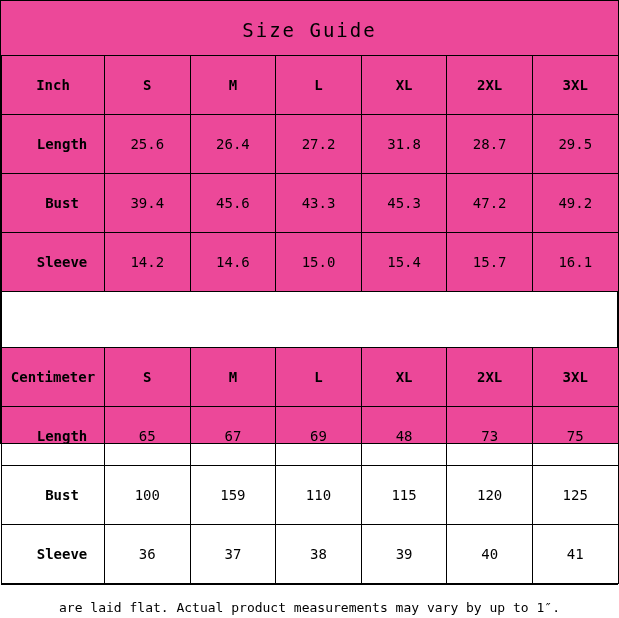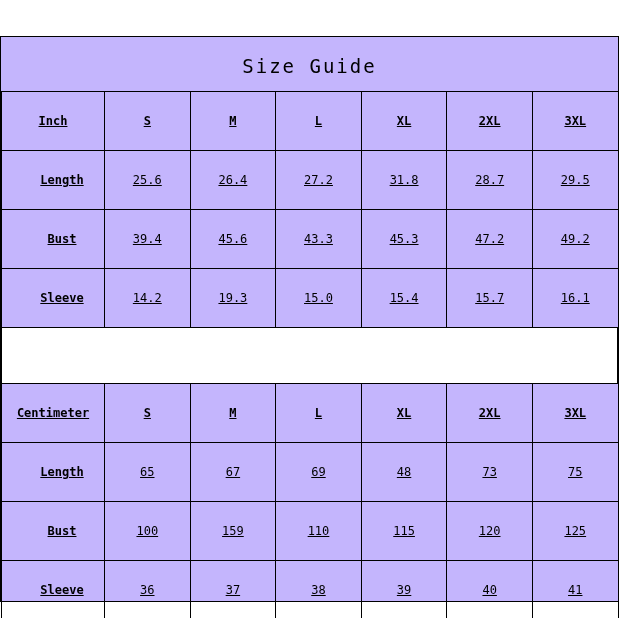--- a/index.html
+++ b/index.html
@@ -10,47 +10,45 @@
     width: 619px;
     height: 618px;
     background: #ffffff;
     font-family: "DejaVu Sans Mono", "Liberation Mono", monospace;
     color: #000000;
     overflow: hidden;
   }
   .page {
     position: relative;
     width: 619px;
-    height: 566px;
+    height: 444px;
     box-sizing: border-box;
     border: 1px solid #000000;
-    background: #c4b5fd;
-    margin-top: 36px;
+    background: #ec4899;
   }
   .title {
     text-align: center;
     font-size: 19px;
     letter-spacing: 2px;
     padding-top: 18px;
     padding-bottom: 14px;
     font-weight: normal;
   }
   table.size-table {
     border-collapse: collapse;
     width: 617px;
     table-layout: fixed;
   }
   table.size-table td, table.size-table th {
     border: 1px solid #000000;
     height: 56px;
     text-align: center;
     vertical-align: middle;
-    font-size: 12px;
+    font-size: 14px;
     font-weight: normal;
-    text-decoration: underline;
   }
   table.size-table th {
     font-weight: bold;
   }
   table.size-table td.rowhead {
     font-weight: bold;
     padding-left: 19px;
   }
   col.c0 { width: 103px; }
   col.cx { width: 85.6px; }
@@ -113,21 +111,21 @@
         <td>39.4</td>
         <td>45.6</td>
         <td>43.3</td>
         <td>45.3</td>
         <td>47.2</td>
         <td>49.2</td>
       </tr>
       <tr>
         <td class="rowhead">Sleeve</td>
         <td>14.2</td>
-        <td>19.3</td>
+        <td>14.6</td>
         <td>15.0</td>
         <td>15.4</td>
         <td>15.7</td>
         <td>16.1</td>
       </tr>
     </tbody>
   </table>
 
   <div class="gap"></div>
 

